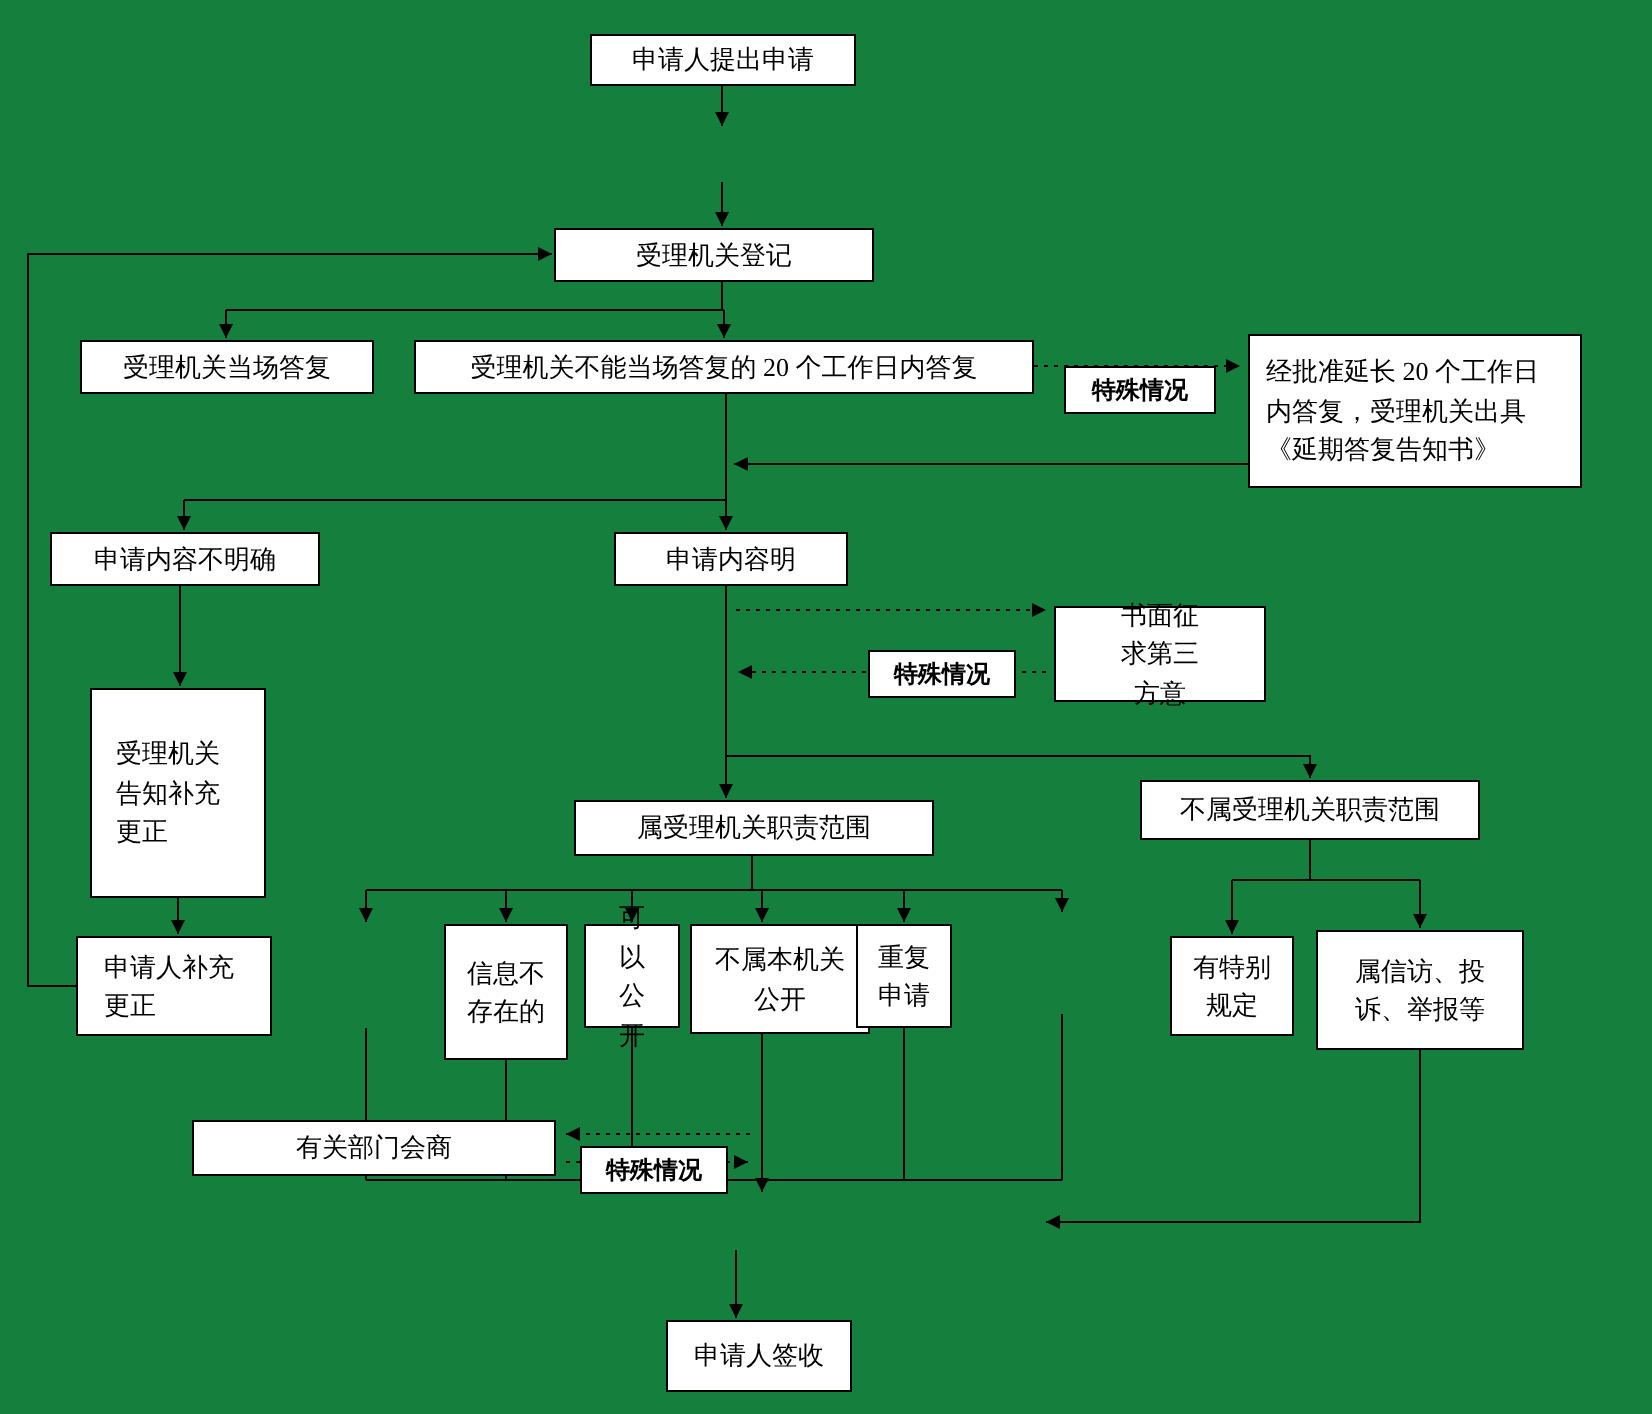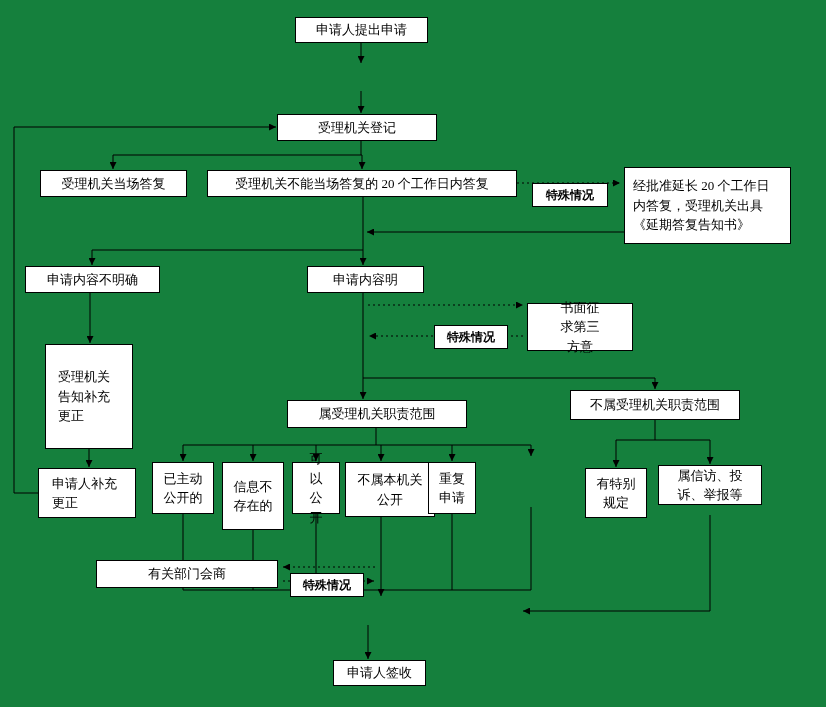--- a/index.html
+++ b/index.html
@@ -107,35 +107,34 @@
   <div class="node" style="left:527px;top:303px;width:106px;height:48px;padding:0 32px">书面征求第三方意</div>
 
   <div class="node left" style="left:45px;top:344px;width:88px;height:105px;padding:0 12px">受理机关告知补充更正</div>
 
   <div class="node" style="left:287px;top:400px;width:180px;height:28px">属受理机关职责范围</div>
 
   <div class="node" style="left:570px;top:390px;width:170px;height:30px">不属受理机关职责范围</div>
 
   <div class="node left" style="left:38px;top:468px;width:98px;height:50px;padding:0 13px">申请人补充更正</div>
 
-  <div class="node" style="left:152px;top:462px;width:62px;height:52px;padding:0 8px">已主动公开的</div>
 
   <div class="node" style="left:222px;top:462px;width:62px;height:68px;padding:0 8px">信息不存在的</div>
 
   <div class="node" style="left:292px;top:462px;width:48px;height:52px;padding:0 20px">可以公开</div>
 
   <div class="node" style="left:345px;top:462px;width:90px;height:55px;padding:0 7px">不属本机关公开</div>
 
   <div class="node" style="left:428px;top:462px;width:48px;height:52px;padding:0 4px">重复申请</div>
 
 
   <div class="node" style="left:585px;top:468px;width:62px;height:50px;padding:0 8px">有特别规定</div>
 
-  <div class="node" style="left:658px;top:465px;width:104px;height:40px;padding:0 15px">属信访、投诉、举报等</div>
+  <div class="node" style="left:658px;top:465px;width:104px;height:60px;padding:0 15px">属信访、投诉、举报等</div>
 
   <div class="node small" style="left:290px;top:533px;width:74px;height:24px">特殊情况</div>
 
   <div class="node" style="left:96px;top:560px;width:182px;height:28px">有关部门会商</div>
 
 
-  <div class="node" style="left:333px;top:660px;width:93px;height:26px">申请人签收</div>
+  <div class="node" style="left:333px;top:660px;width:93px;height:36px">申请人签收</div>
 
 </div>
 
 </body></html>

